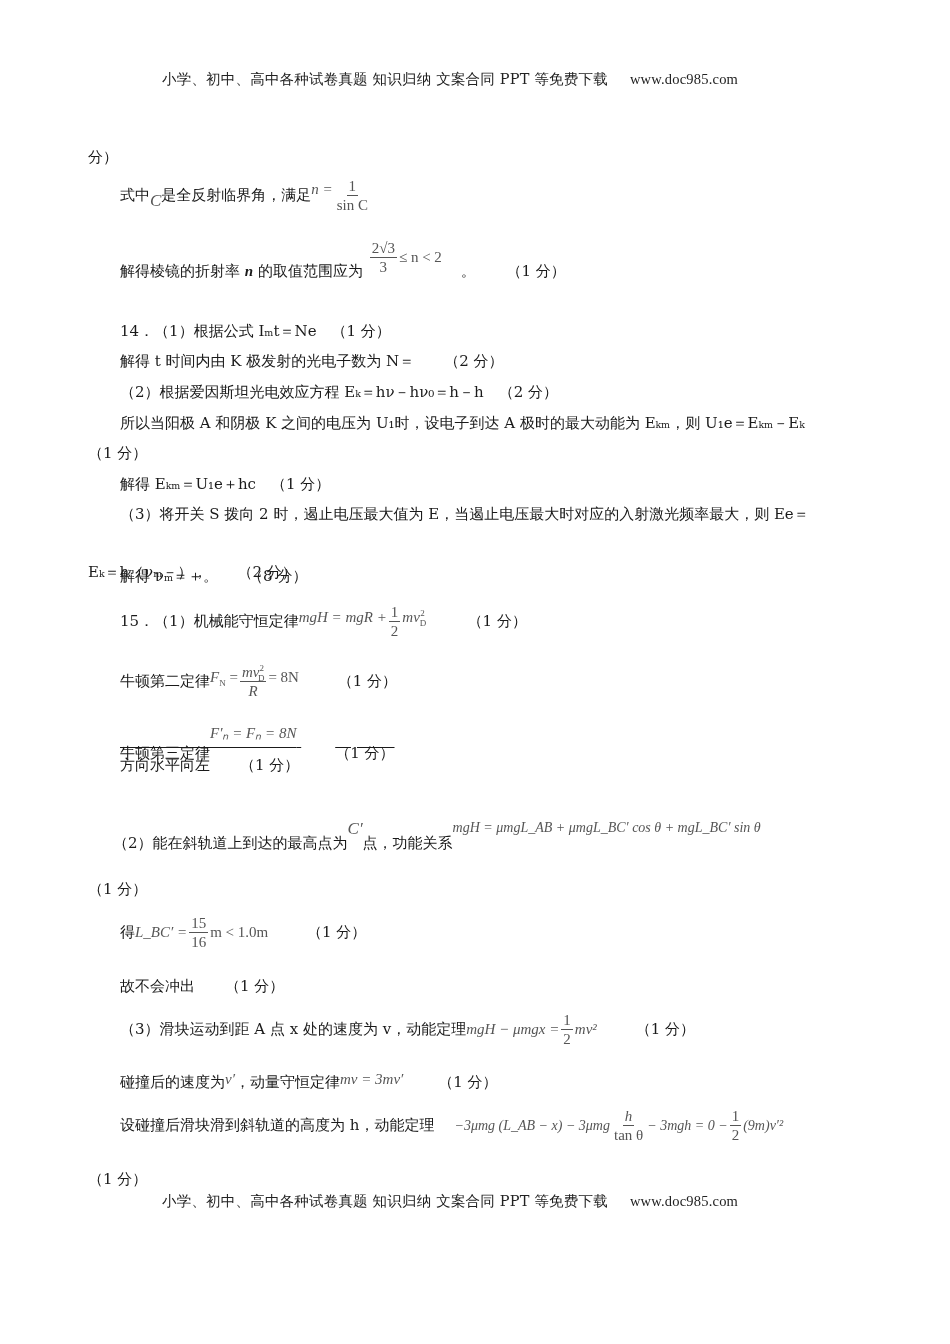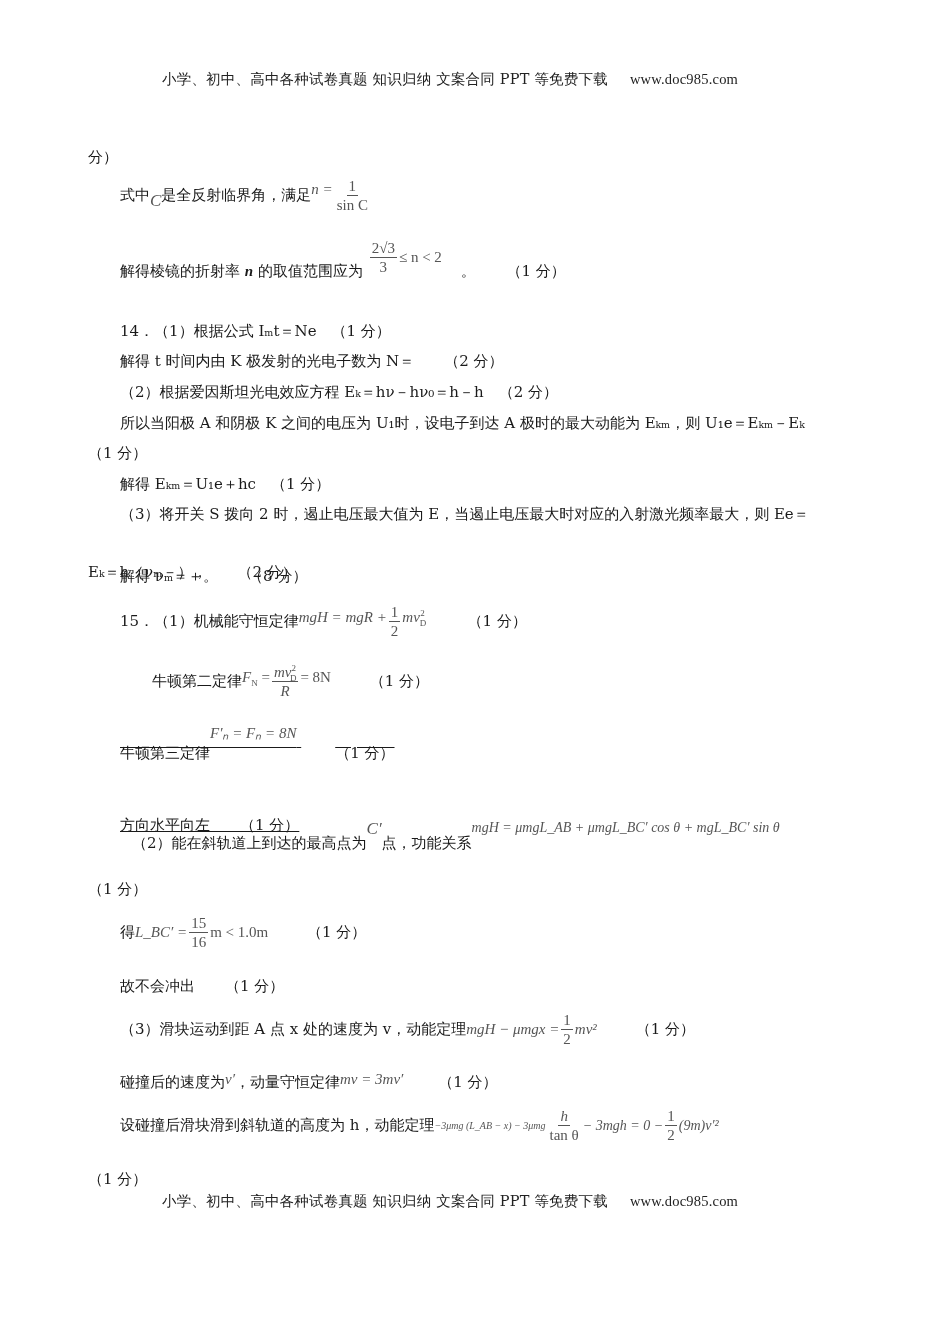--- a/index.html
+++ b/index.html
@@ -56,36 +56,36 @@
 <div class="abs" style="left:120px; top:569px;">解得 νₘ＝＋。　　（8 分）</div>
 
 <div class="abs" style="left:120px; top:604px;">
   <span style="vertical-align:middle;">15．（1）机械能守恒定律</span><span class="m" style="vertical-align:4px;"><i>mgH = mgR +</i></span><span class="frac m">
       <span class="n">1</span>
       <span class="d">2</span>
     </span><span class="m" style="vertical-align:4px;"><i>mv</i><sub>D</sub><sup style="margin-left:-6px;">2</sup></span>
   <span class="score" style="margin-left:38px;vertical-align:middle;">（1 分）</span>
 </div>
 
-<div class="abs" style="left:120px; top:664px;margin-left:32px;">
+<div class="abs" style="left:120px; top:664px;">
   <span style="vertical-align:middle;">牛顿第二定律</span><span class="m" style="vertical-align:4px;"><i>F</i><sub>N</sub> =</span><span class="frac m">
       <span class="n"><i>mv</i><sup>2</sup><sub style="margin-left:-6px;">D</sub></span>
       <span class="d"><i>R</i></span>
     </span><span class="m" style="vertical-align:4px;">= 8N</span>
   <span class="score" style="margin-left:34px;vertical-align:middle;">（1 分）</span>
 </div>
 
 <div class="abs" style="left:120px; top:726px;text-decoration:underline;">
   <span style="vertical-align:-12px;">牛顿第三定律</span><span class="m it" style="vertical-align:8px;">F′ₙ = Fₙ = 8N</span>
   <span class="score" style="margin-left:34px;vertical-align:-12px;">（1 分）</span>
 </div>
 
-<div class="abs" style="left:120px; top:818px;text-decoration:underline;">方向水平向左　　（1 分）</div>
+<div class="abs" style="left:120px; top:758px;">方向水平向左　　（1 分）</div>
 
-<div class="abs" style="left:132px; top:820px;">
+<div class="abs" style="left:113px; top:820px;">
   <span style="vertical-align:-14px;">（2）能在斜轨道上到达的最高点为</span><span class="m it" style="font-size:17px;">C′</span><span style="vertical-align:-14px;">点，功能关系</span><span class="m it" style="font-size:14px;vertical-align:2px;">mgH = μmgL_AB + μmgL_BC′ cos θ + mgL_BC′ sin θ</span>
 </div>
 
 <div class="abs" style="left:88px; top:882px;">（1 分）</div>
 
 <div class="abs" style="left:120px; top:915px;">
   <span style="vertical-align:middle;">得</span><span class="m it" style="vertical-align:middle;">L_BC′ =</span><span class="frac m">
       <span class="n">15</span>
       <span class="d">16</span>
     </span><span class="m" style="vertical-align:middle;">m &lt; 1.0m</span>
@@ -101,21 +101,21 @@
     </span><span class="m it" style="vertical-align:middle;">mv²</span>
   <span class="score" style="margin-left:34px;vertical-align:middle;">（1 分）</span>
 </div>
 
 <div class="abs" style="left:120px; top:1072px;">
   <span>碰撞后的速度为</span><span class="m it" style="vertical-align:3px;">v′</span><span>，动量守恒定律</span><span class="m it" style="vertical-align:3px;">mv = 3mv′</span>
   <span class="score" style="margin-left:30px;">（1 分）</span>
 </div>
 
 <div class="abs" style="left:120px; top:1108px;">
-  <span style="vertical-align:middle;">设碰撞后滑块滑到斜轨道的高度为 h，动能定理</span><span class="m it" style="vertical-align:middle;font-size:10px;">−3μmg (L_AB − x) − 3μmg</span><span class="frac m">
+  <span style="vertical-align:middle;">设碰撞后滑块滑到斜轨道的高度为 h，动能定理</span><span class="m it" style="vertical-align:middle;font-size:14px;margin-left:20px;">−3μmg (L_AB − x) − 3μmg</span><span class="frac m">
       <span class="n it">h</span>
       <span class="d">tan θ</span>
     </span><span class="m it" style="vertical-align:middle;font-size:14px;">− 3mgh = 0 −</span><span class="frac m">
       <span class="n">1</span>
       <span class="d">2</span>
     </span><span class="m it" style="vertical-align:middle;font-size:14px;">(9m)v′²</span>
 </div>
 
 <div class="abs" style="left:88px; top:1172px;">（1 分）</div>
 

